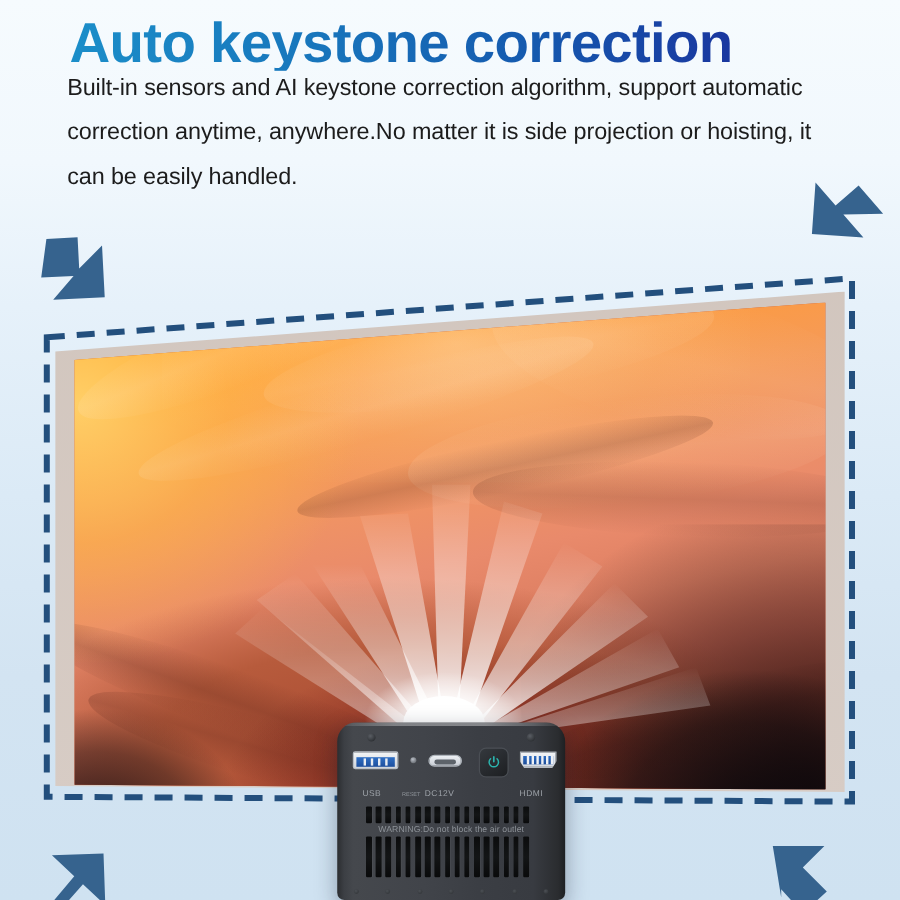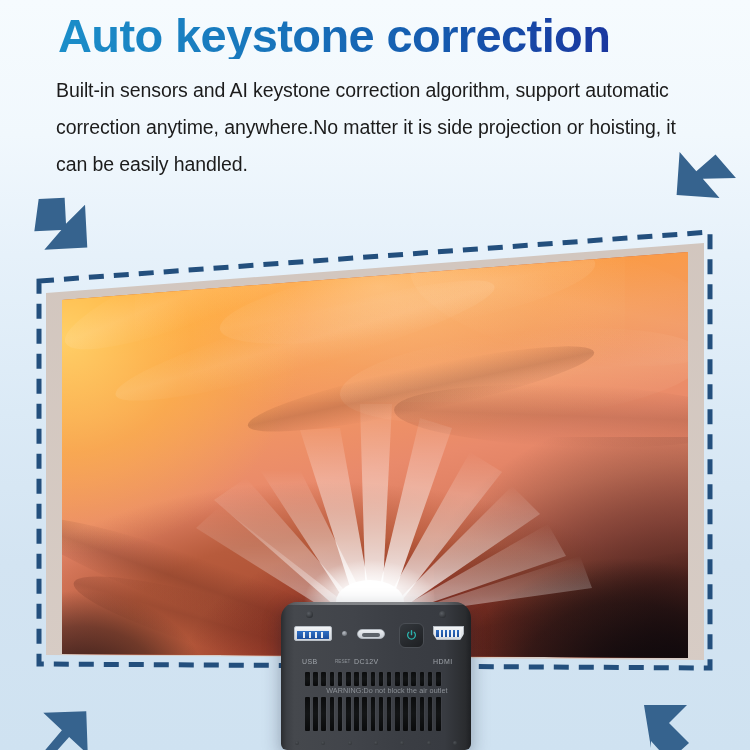--- a/index.html
+++ b/index.html
@@ -34,21 +34,21 @@
     white-space:nowrap;
     background:linear-gradient(to right,#1b8ec9 0%,#1878bd 28%,#1559ae 58%,#1b2f9c 88%,#1d2b96 100%);
     -webkit-background-clip:text;
     background-clip:text;
     color:transparent;
     text-decoration:underline;
     -webkit-text-fill-color:transparent;
   }
   #subcopy {
     position:absolute;
-    left:56px; top:72px;
+    left:56px; top:55px;
     width:650px;
     font-size:19.5px;
     line-height:37px;
     color:#1c1c1c;
     letter-spacing:-0.1px;
   }
 
   
   .guide {
     position:absolute;
@@ -247,21 +247,21 @@
   .port-label {
     position:absolute;
     font-size:7px;
     color:#9ea3a9;
     letter-spacing:0.4px;
     white-space:nowrap;
   }
   .port-label.tiny { font-size:4.6px; letter-spacing:0; color:#8e9399; }
   .warning-text {
     position:absolute;
-    left:11px; top:84px;
+    left:0; top:84px;
     width:100%;
     text-align:center;
     font-size:7.2px;
     color:#8d9298;
     letter-spacing:0.1px;
     z-index:4;
   }
   .vent {
     position:absolute;
     height:26px;

